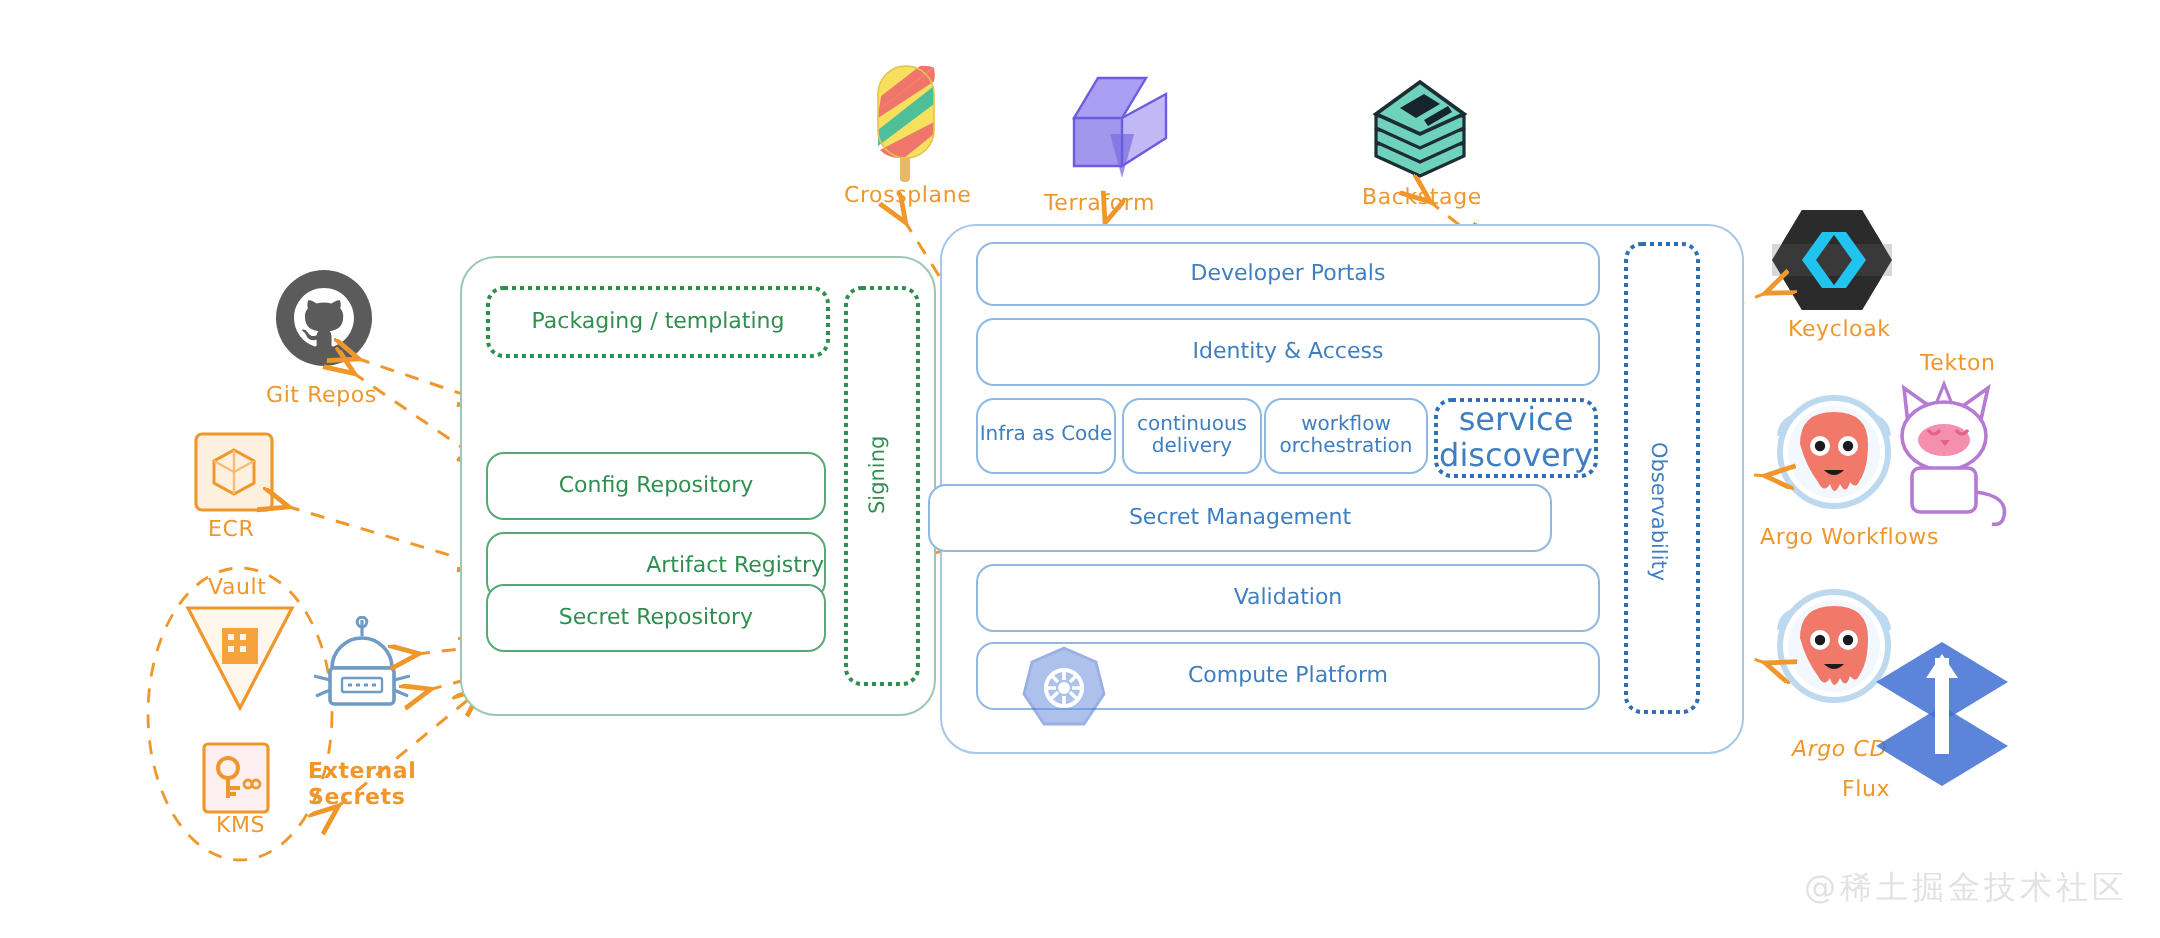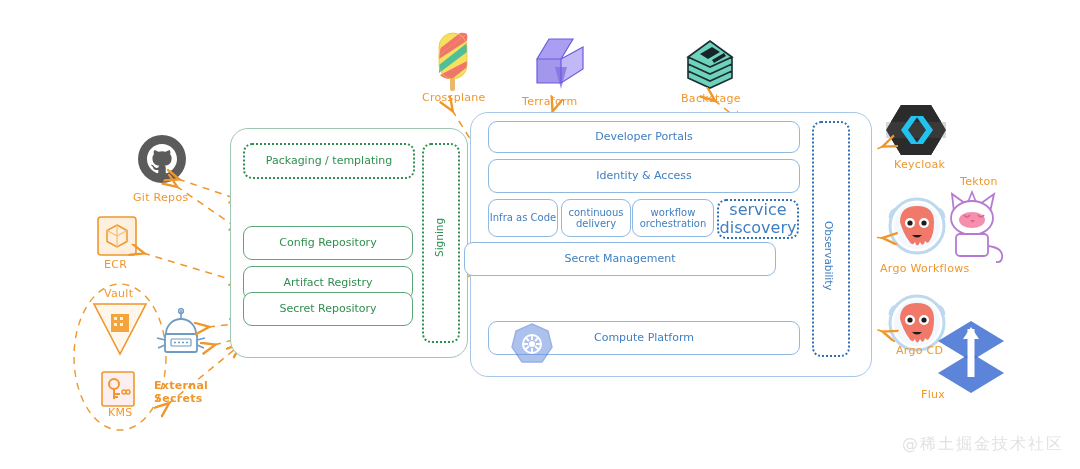--- a/index.html
+++ b/index.html
@@ -174,21 +174,21 @@
       <ellipse cx="31" cy="30" rx="23" ry="23" fill="#eaf4fb" opacity=".6"></ellipse>
       <path d="M14 26 q0-16 17-16 q17 0 17 16 q0 12-4 18 q-2 5-5 1 q-2 7-5 1 q-3 7-5 0 q-3 5-6-1 q-6-8-9-19Z" fill="#f0796a"></path>
       <circle cx="24" cy="27" r="5" fill="#fff"></circle>
         <circle cx="38" cy="27" r="5" fill="#fff"></circle>
       <circle cx="24" cy="27" r="2.6" fill="#1b1b1b"></circle>
         <circle cx="38" cy="27" r="2.6" fill="#1b1b1b"></circle>
       <path d="M26 39 q5 5 10 0 Z" fill="#1b1b1b"></path>
       <path d="M4 22 a8 10 0 0 1 6-9 M58 22 a8 10 0 0 0-6-9" stroke="#bdd9ef" stroke-width="3" fill="none"></path>
     </svg>
   </div>
-  <div class="lbl" style="left:896px;top:344px;">Argo CD</div>
+  <div class="lbl" style="left:896px;top:368px;font-style:italic;">Argo CD</div>
 
   <div class="ico" style="left:930px;top:315px;">
     <svg width="82" height="82" viewBox="0 0 82 82">
       <path d="M41 6 L74 26 L41 46 L8 26 Z" fill="#3f6fd1" opacity=".85"></path>
       <path d="M41 38 L74 58 L41 78 L8 58 Z" fill="#3f6fd1" opacity=".85"></path>
       <path d="M41 14 L41 62" stroke="#ffffff" stroke-width="7"></path>
       <path d="M33 24 L41 12 L49 24 Z" fill="#ffffff"></path>
     </svg>
   </div>
   <div class="lbl" style="left:921px;top:388px;">Flux</div>
@@ -229,21 +229,21 @@
 
   <div class="panel green" style="left:230px;top:128px;width:236px;height:228px;"></div>
 
   <div class="box dash-g" style="left:243px;top:143px;width:168px;height:32px;">
     <span>Packaging / templating</span>
   </div>
 
   <div class="box g" style="left:243px;top:226px;width:168px;height:32px;">
     <span>Config Repository</span>
   </div>
-  <div class="box g" style="left:243px;top:266px;width:168px;height:32px;">
+  <div class="box g" style="left:243px;top:266px;width:168px;height:32px;justify-content:flex-end;">
     <span>Artifact Registry</span>
   </div>
   <div class="box g" style="left:243px;top:292px;width:168px;height:32px;">
     <span>Secret Repository</span>
   </div>
 
   <div class="box dash-g" style="left:422px;top:143px;width:34px;height:196px;"></div>
   <div class="vtext" style="left:422px;top:234px;width:34px;text-align:center;color:#2f8f4f;transform:rotate(-90deg);">Signing</div>
 
   <div class="panel blue" style="left:470px;top:112px;width:400px;height:263px;"></div>
@@ -263,20 +263,23 @@
   </div>
   <div class="box b small" style="left:632px;top:199px;width:80px;height:36px;">
     <span>workflow orchestration</span>
   </div>
   <div class="box dash-b" style="left:717px;top:199px;width:78px;height:36px;">
     <span>service discovery</span>
   </div>
 
   <div class="box b" style="left:464px;top:242px;width:310px;height:32px;">
     <span>Secret Management</span>
+  </div>
+  <div class="box b" style="left:488px;top:282px;width:310px;height:32px;">
+    <span>Validation</span>
   </div>
   <div class="box b" style="left:488px;top:321px;width:310px;height:32px;">
     <span>Compute Platform</span>
   </div>
 
   <div class="ico" style="left:509px;top:322px;">
     <svg width="46" height="46" viewBox="0 0 46 46">
       <path d="M23 2 L39 9 L43 25 L33 40 L13 40 L3 25 L7 9 Z" fill="#6b8fe0" opacity=".55" stroke="#4a6fd0" stroke-width="1.4"></path>
       <circle cx="23" cy="22" r="9" fill="none" stroke="#ffffff" stroke-width="2"></circle>
       <circle cx="23" cy="22" r="3" fill="#ffffff"></circle>

